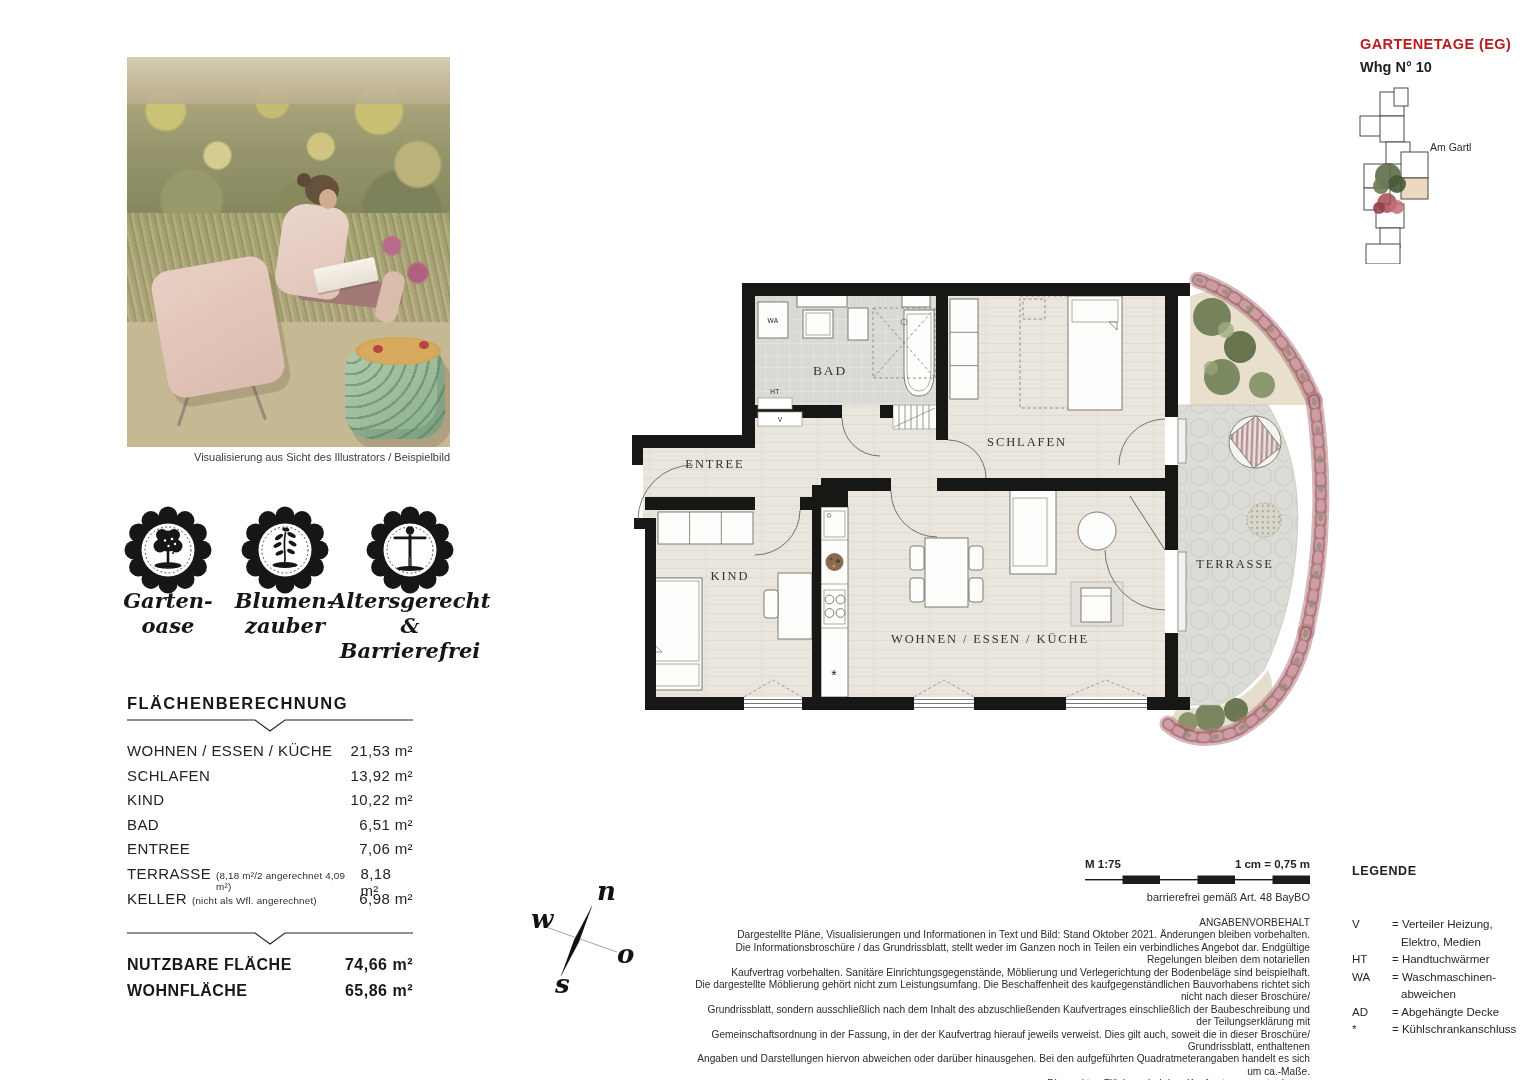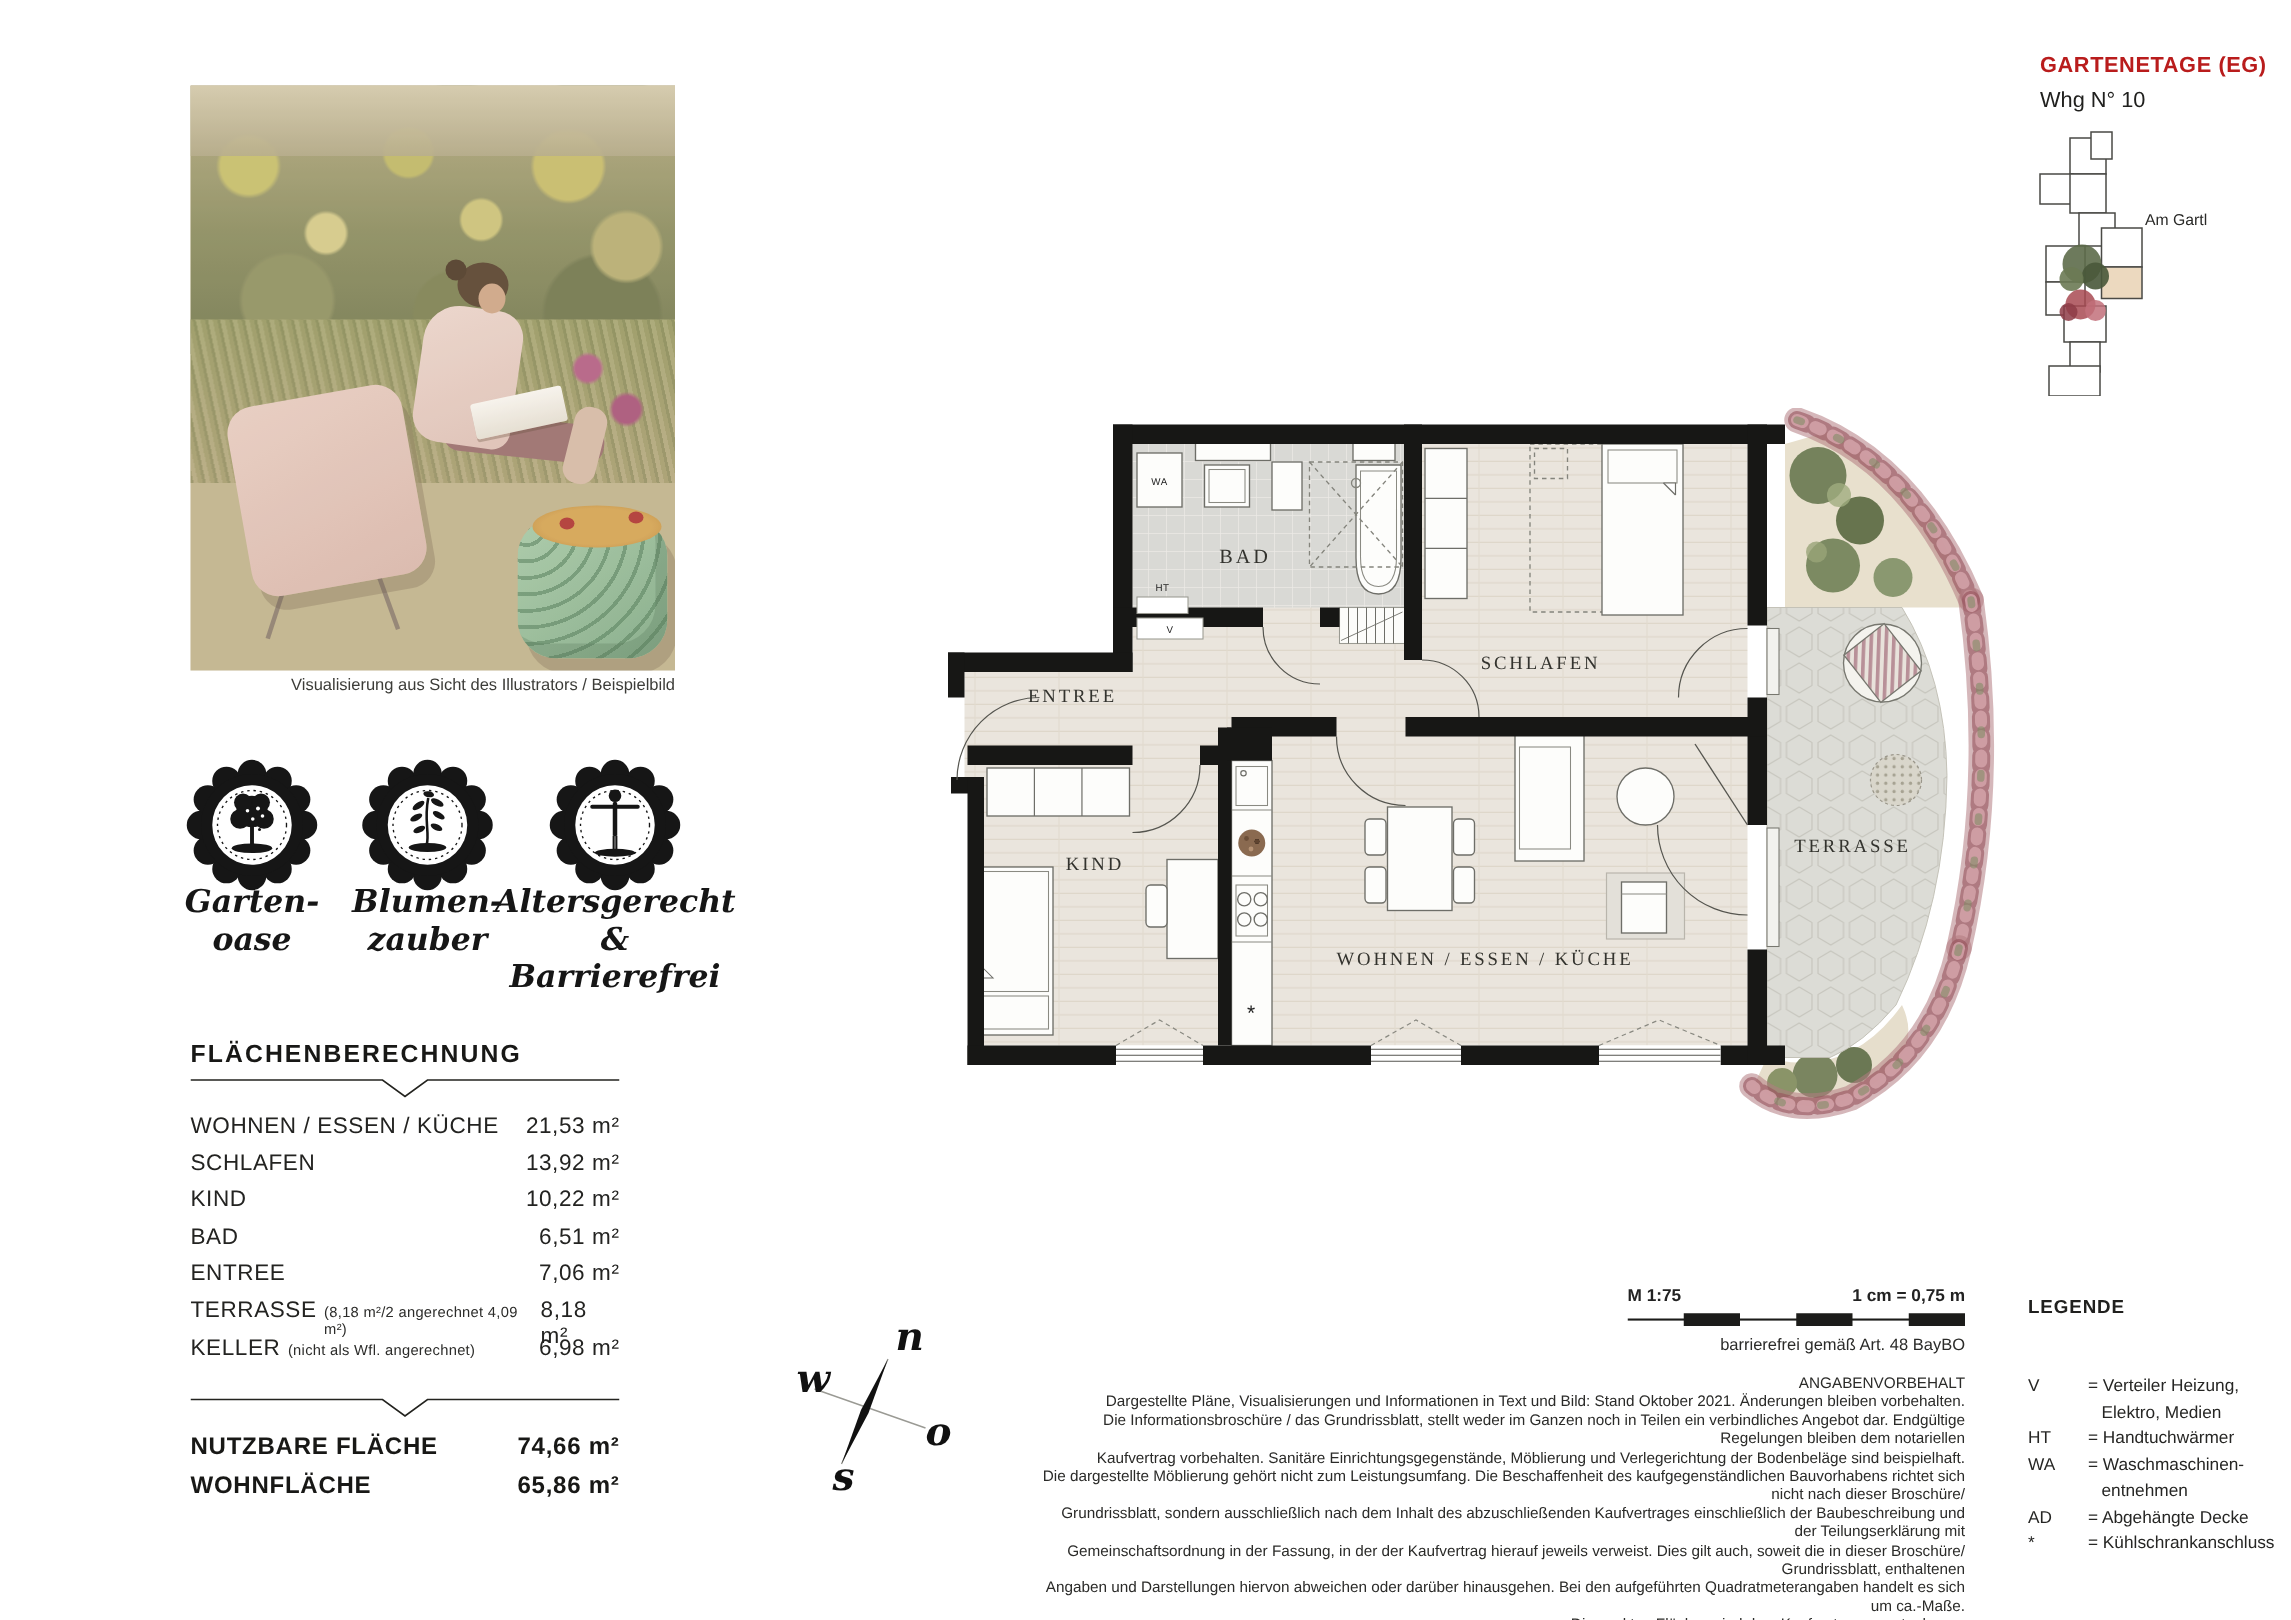--- a/index.html
+++ b/index.html
@@ -80,21 +80,21 @@
   #frows{left:127px;top:742px;width:286px;}
   .frow{display:flex;align-items:baseline;height:24.6px;font-size:15px;letter-spacing:.4px;color:#232321;}
   .frow .t-note{font-size:9.8px;margin-left:5px;letter-spacing:.2px;color:#2c2c2a;}
   .frow .t-value{margin-left:auto;font-size:15px;}
   #ftotals{left:127px;top:956px;width:286px;}
   .trow{display:flex;height:26px;font-size:16px;font-weight:700;letter-spacing:.5px;color:#181816;}
   .trow .t-value{margin-left:auto;}
 
   
   #h-etage{left:1360px;top:36px;width:165px;font-size:14.5px;letter-spacing:.4px;font-weight:600;color:#b91c1c;}
-  #h-unit{left:1360px;top:59px;width:165px;font-size:14.5px;font-weight:400;color:#20201e;}
+  #h-unit{left:1360px;top:59px;width:165px;font-size:14.5px;font-weight:700;color:#20201e;}
   #siteplan{left:1352px;top:86px;width:150px;height:178px;}
   #h-street{left:1430px;top:141px;width:90px;font-size:10.5px;color:#2a2a28;}
 
   
   #plan{left:622px;top:272px;width:710px;height:475px;}
   .room-label{font-family:"Liberation Serif",serif;font-size:12.5px;letter-spacing:1.9px;fill:#33332e;}
   .mark{font-size:6.5px;letter-spacing:.4px;fill:#222;font-family:"Liberation Sans",sans-serif;}
   .furn{fill:#fdfdfb;stroke:#6e6e68;stroke-width:.9;}
   .furn-light{fill:none;stroke:#8a8a82;stroke-width:.7;}
   .dash{fill:none;stroke:#84847c;stroke-width:.9;stroke-dasharray:3 2.6;}
@@ -587,21 +587,21 @@
       <span><span>= Verteiler Heizung,</span><br>
       <span class="lg-l2">Elektro, Medien</span></span>
     </div>
     <div class="lg-row">
       <span class="lg-sym">HT</span>
       <span>= Handtuchwärmer</span>
     </div>
     <div class="lg-row">
       <span class="lg-sym">WA</span>
       <span><span>= Waschmaschinen-</span><br>
-      <span class="lg-l2">entnehmen</span></span>
+      <span class="lg-l2">abweichen</span></span>
     </div>
     <div class="lg-row">
       <span class="lg-sym">AD</span>
       <span>= Abgehängte Decke</span>
     </div>
     <div class="lg-row">
       <span class="lg-sym">*</span>
       <span>= Kühlschrankanschluss</span>
     </div>
   </div>

